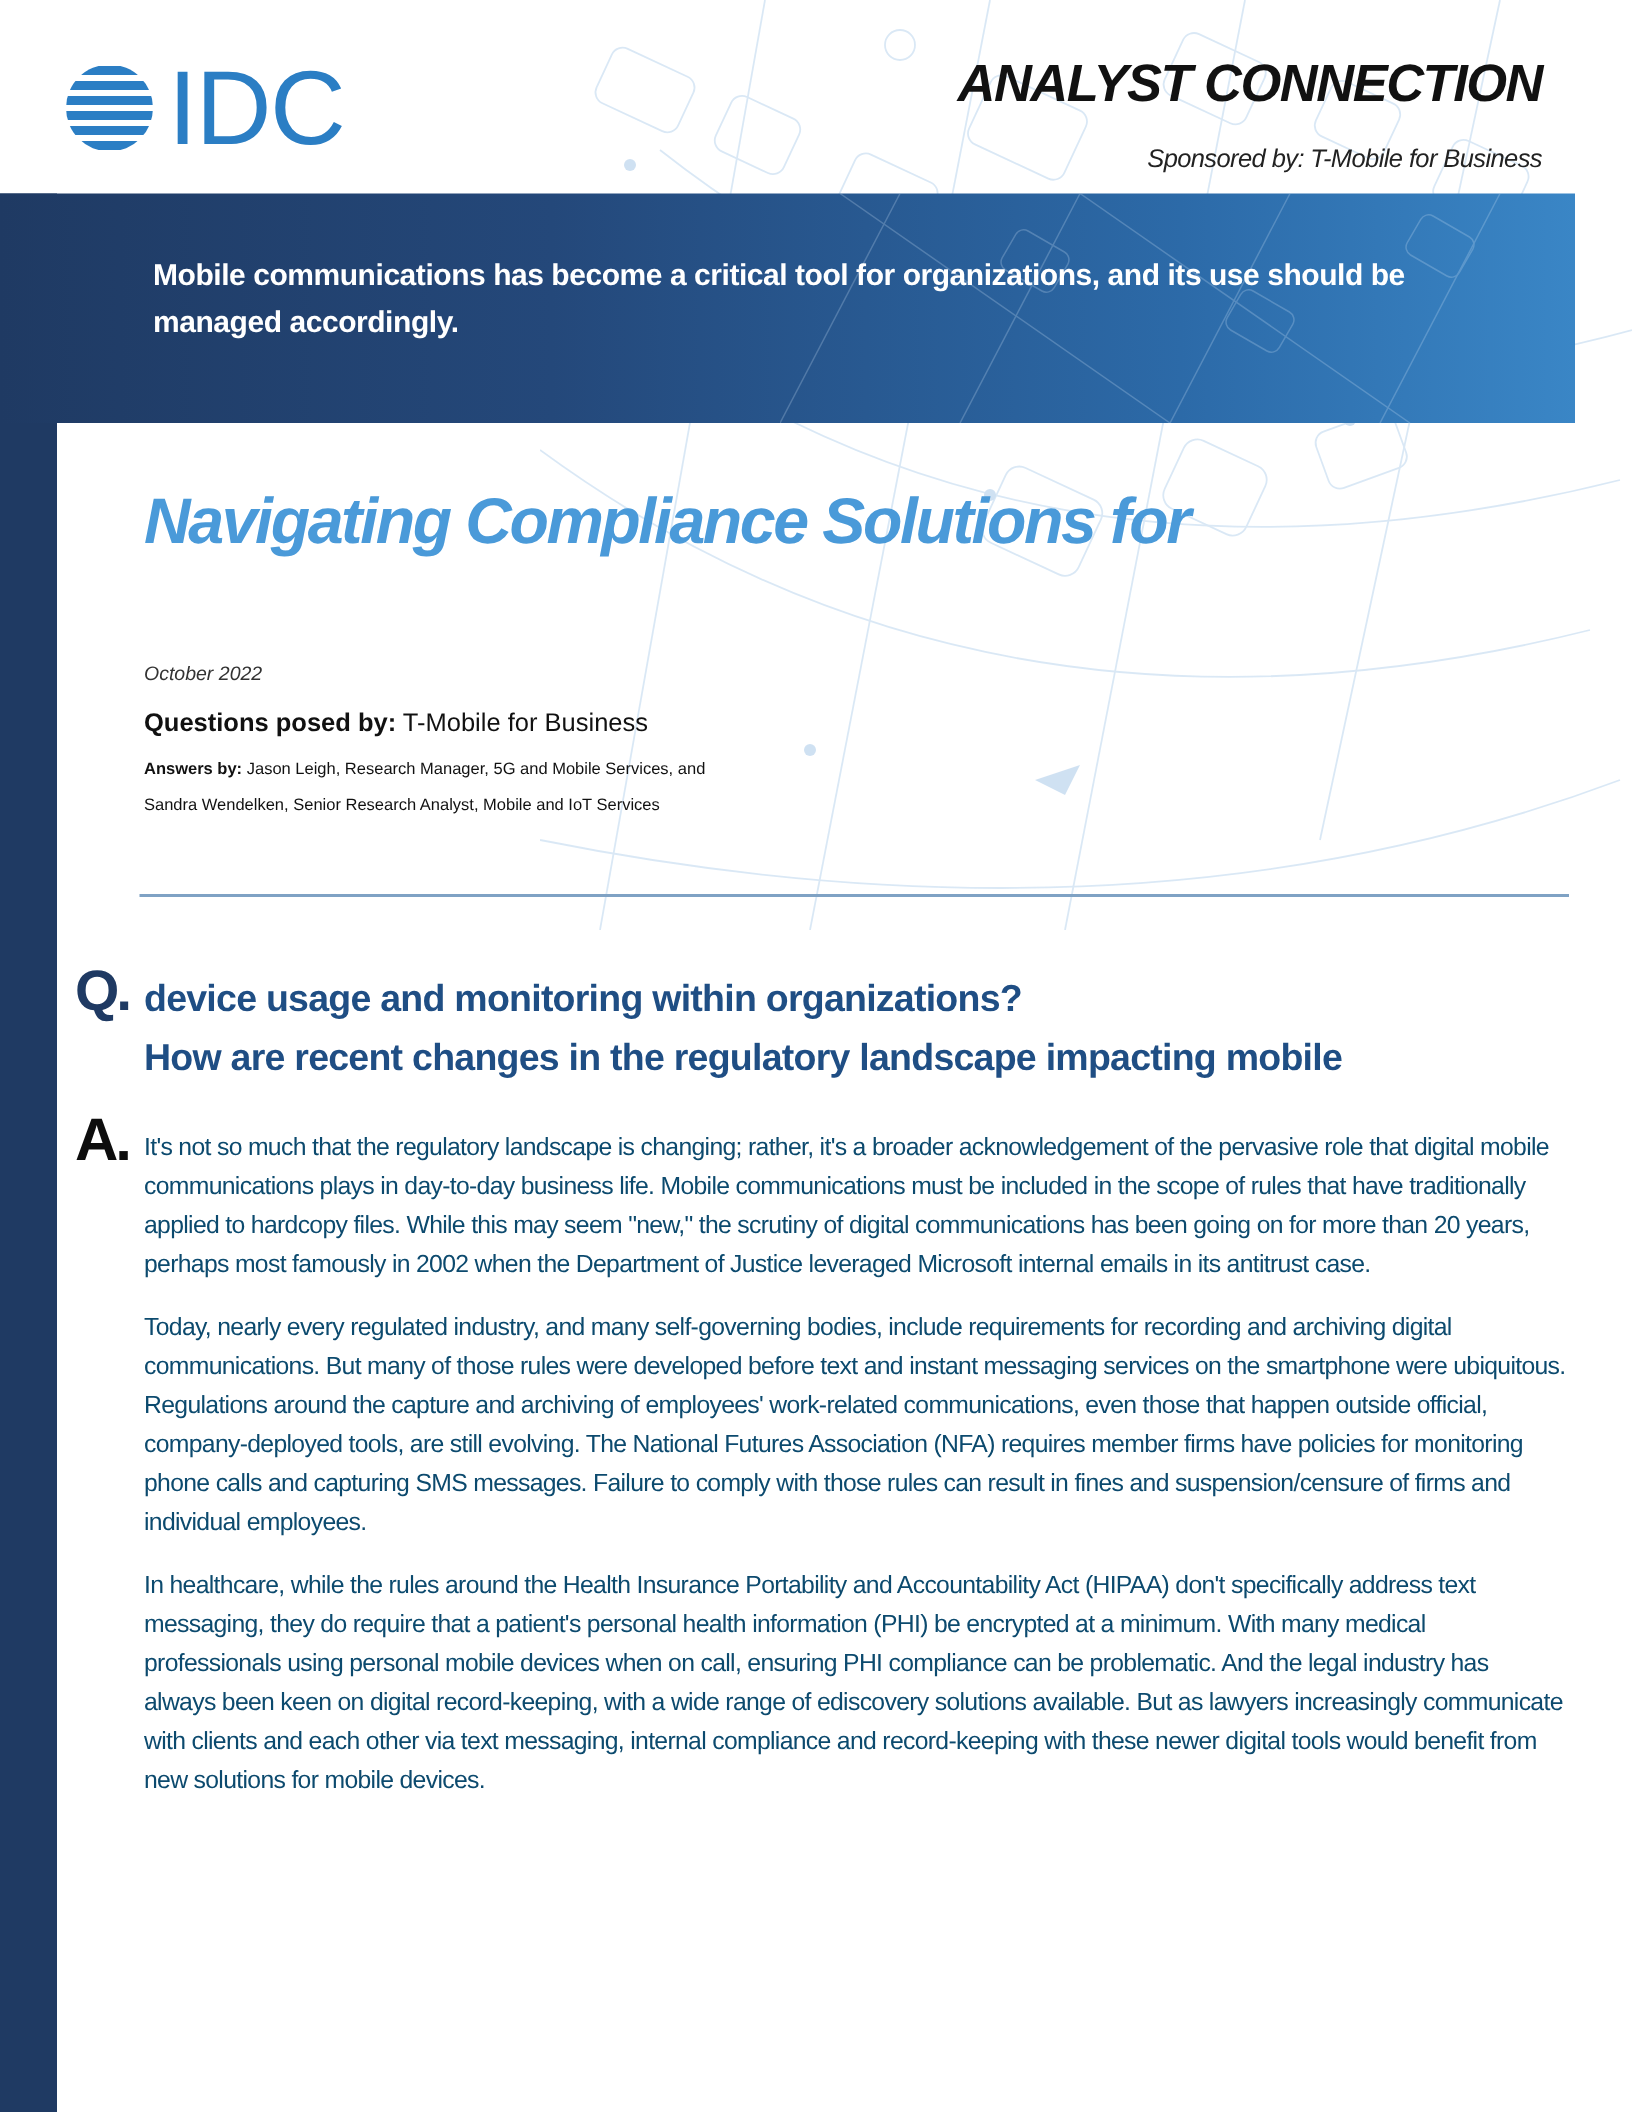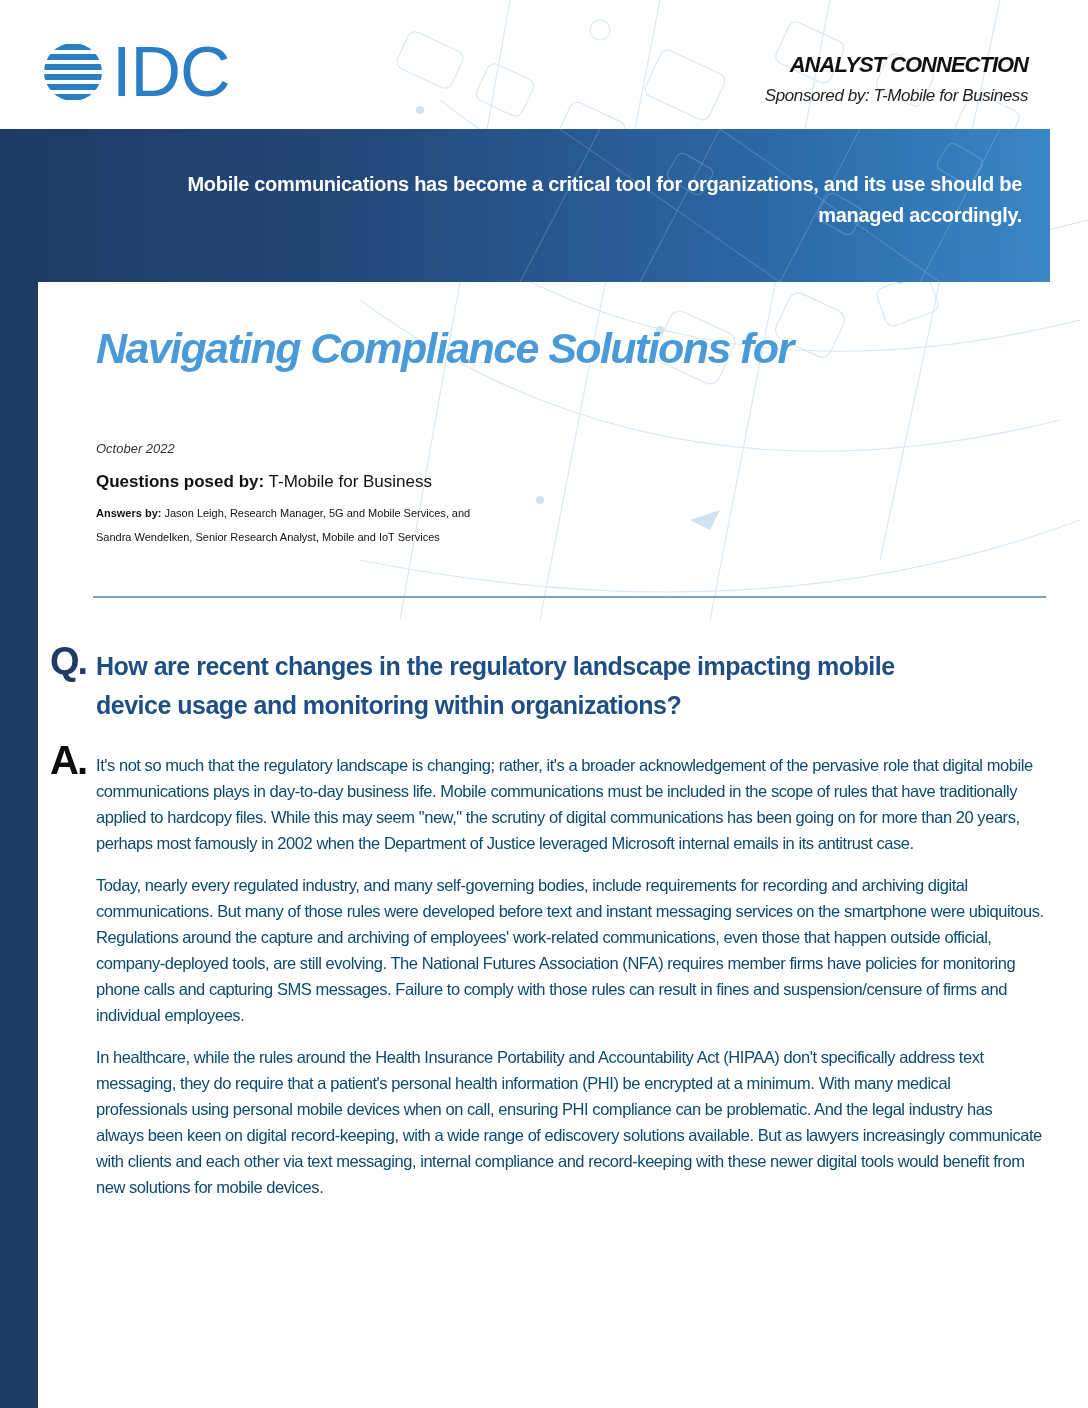--- a/index.html
+++ b/index.html
@@ -48,27 +48,26 @@
     .header-right {
       position: absolute;
       right: 60px;
       top: 36px;
       text-align: right;
     }
     .analyst-title {
       font-family: "Liberation Sans", sans-serif;
       font-style: italic;
       font-weight: bold;
-      font-size: 22px;
+      font-size: 35px;
       letter-spacing: -1px;
       color: #111;
-      margin-top: 16px;
     }
     .sponsored {
-      margin-top: 8px;
+      margin-top: 20px;
       font-style: italic;
       font-size: 17px;
       color: #222;
       letter-spacing: -0.4px;
     }
     .left-bar {
       position: absolute;
       left: 0;
       top: 129px;
       width: 38px;
@@ -87,21 +86,20 @@
     .banner-text {
       position: absolute;
       left: 102px;
       top: 40px;
       width: 920px;
       color: #ffffff;
       font-weight: bold;
       font-size: 20px;
       line-height: 31px;
       letter-spacing: -0.3px;
-      text-align: right;
     }
     .doc-title {
       position: absolute;
       left: 96px;
       top: 322px;
       width: 960px;
       color: #4a9ad9;
       font-weight: bold;
       font-style: italic;
       font-size: 43px;
@@ -274,22 +272,22 @@
 
 <div class="answers">
   <div><b>Answers by:</b><span> Jason Leigh, Research Manager, 5G and Mobile Services, and</span></div>
   <div>Sandra Wendelken, Senior Research Analyst, Mobile and IoT Services</div>
 </div>
 
 <div class="divider"></div>
 
 <div class="q-mark">Q.</div>
 <div class="question">
+  <div>device usage and monitoring within organizations?</div>
   <div>How are recent changes in the regulatory landscape impacting mobile</div>
-  <div>device usage and monitoring within organizations?</div>
 </div>
 
 <div class="a-mark">A.</div>
 <div class="answer-body">
   <p>It's not so much that the regulatory landscape is changing; rather, it's a broader acknowledgement of the pervasive role that digital mobile communications plays in day-to-day business life. Mobile communications must be included in the scope of rules that have traditionally applied to hardcopy files. While this may seem "new," the scrutiny of digital communications has been going on for more than 20 years, perhaps most famously in 2002 when the Department of Justice leveraged Microsoft internal emails in its antitrust case.</p>
   <p>Today, nearly every regulated industry, and many self-governing bodies, include requirements for recording and archiving digital communications. But many of those rules were developed before text and instant messaging services on the smartphone were ubiquitous. Regulations around the capture and archiving of employees' work-related communications, even those that happen outside official, company-deployed tools, are still evolving. The National Futures Association (NFA) requires member firms have policies for monitoring phone calls and capturing SMS messages. Failure to comply with those rules can result in fines and suspension/censure of firms and individual employees.</p>
   <p>In healthcare, while the rules around the Health Insurance Portability and Accountability Act (HIPAA) don't specifically address text messaging, they do require that a patient's personal health information (PHI) be encrypted at a minimum. With many medical professionals using personal mobile devices when on call, ensuring PHI compliance can be problematic. And the legal industry has always been keen on digital record-keeping, with a wide range of ediscovery solutions available. But as lawyers increasingly communicate with clients and each other via text messaging, internal compliance and record-keeping with these newer digital tools would benefit from new solutions for mobile devices.</p>
 </div>
 
 </body></html>

